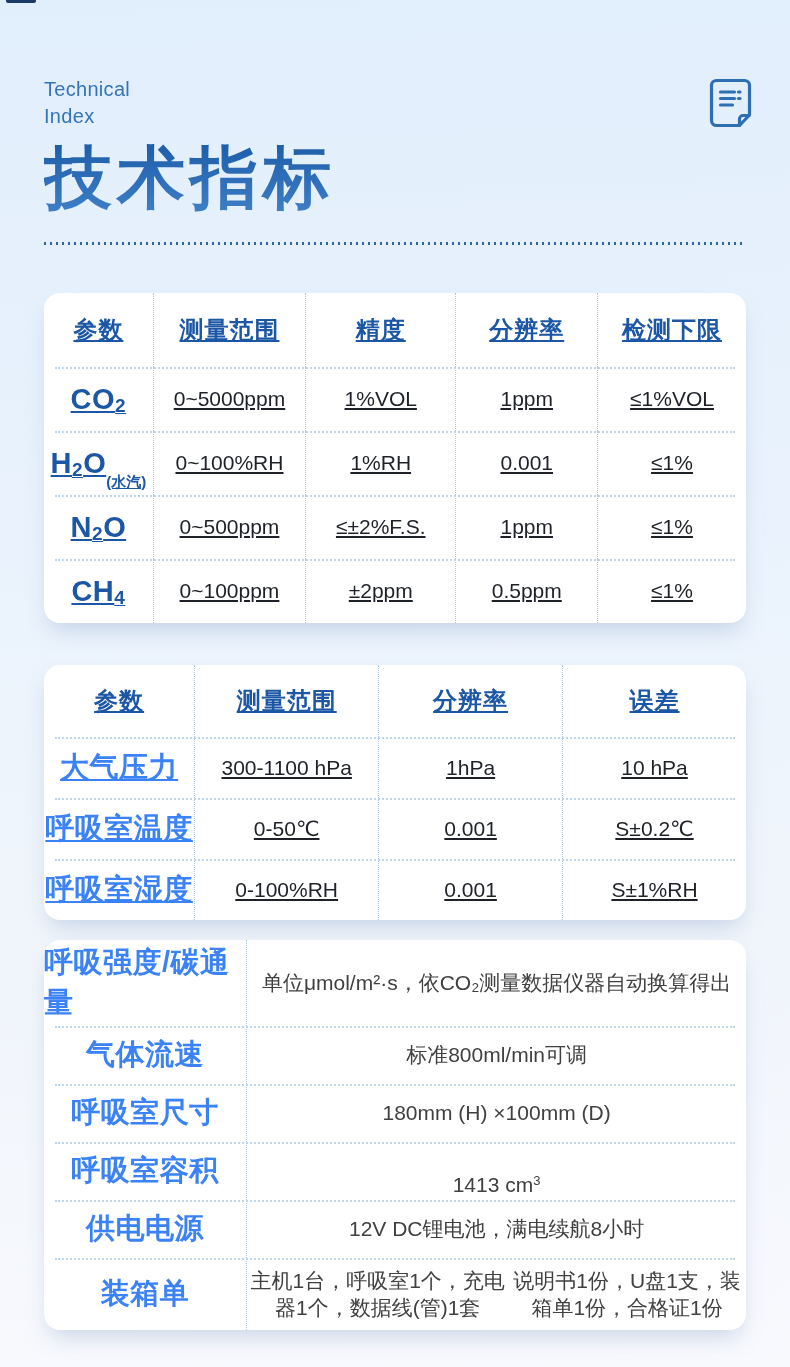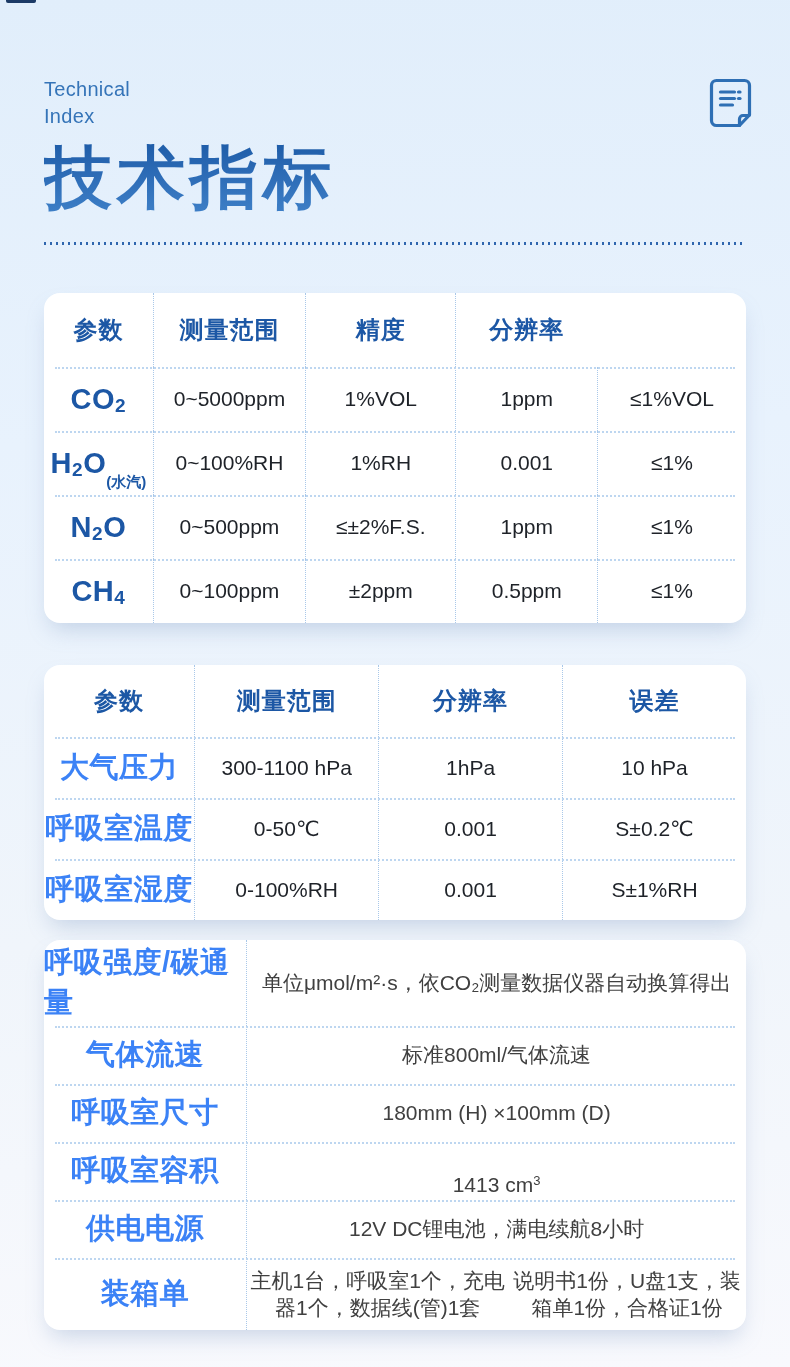--- a/index.html
+++ b/index.html
@@ -43,21 +43,21 @@
   .t1 .g-row { grid-template-columns:15.5% 21.7% 21.4% 20.2% 21.2%; }
   .t2 .g-row { grid-template-columns:21.4% 26.2% 26.2% 26.2%; }
   .t1 .g-row.header { height:74px; }
   .t1 .g-row.data  { height:64px; }
   .t2 .g-row.header { height:72px; }
   .t2 .g-row.data  { height:61px; }
   .g-row.data::before, .t3-row + .t3-row::before {
     content:""; position:absolute; top:0; left:11px; right:11px;
     border-top:2px dotted #bdd6f0;
   }
-  .cell { display:flex; align-items:center; justify-content:center; height:100%; text-align:right; }
+  .cell { display:flex; align-items:center; justify-content:center; height:100%; text-align:right;text-decoration:underline; }
   .vline { border-left:1px dotted #a9c8e9; }
 
   .th { color:#1c57a5; font-weight:700; font-size:24px; letter-spacing:1px; }
   .td { color:#1e2228; font-size:21px; }
 
   .formula { color:#1c57a5; font-weight:700; font-size:29px; letter-spacing:0.5px; }
   .f-sub  { font-size:19px; position:relative; top:7px; }
   .f-note { font-size:15px; position:relative; top:19px; letter-spacing:0; }
   .t2-label, .t3-label-text { color:#3b82f6; font-weight:700; font-size:29px; letter-spacing:0.5px; }
 
@@ -97,20 +97,21 @@
   </svg>
   <div class="dotted-rule"></div>
 </div>
 
 <div class="card card1 t1">
   <div class="g-row header">
     <div class="cell th">参数</div>
     <div class="cell th vline">测量范围</div>
     <div class="cell th vline">精度</div>
     <div class="cell th vline">分辨率</div>
+    <div class="cell th vline">检测下限</div>
   </div>
 
   <div class="g-row data">
     <div class="cell formula">
       <span>CO</span>
         <span class="f-sub">2</span>
         <span></span>
     </div>
     <div class="cell td vline">0~5000ppm</div>
     <div class="cell td vline">1%VOL</div>
@@ -190,21 +191,21 @@
   <div class="t3-row tall">
     <div class="t3-label t3-label-text">呼吸强度/碳通量</div>
     <div class="t3-value">
       <div>单位μmol/m²·s，依CO₂测量数据仪器</div>
       <div>自动换算得出</div>
     </div>
   </div>
 
   <div class="t3-row normal">
     <div class="t3-label t3-label-text">气体流速</div>
-    <div class="t3-value">标准800ml/气体流速</div>
+    <div class="t3-value">标准800ml/min可调</div>
   </div>
 
   <div class="t3-row normal">
     <div class="t3-label t3-label-text">呼吸室尺寸</div>
     <div class="t3-value">180mm (H) ×100mm (D)</div>
   </div>
 
   <div class="t3-row normal">
     <div class="t3-label t3-label-text">呼吸室容积</div>
     <div class="t3-value">

